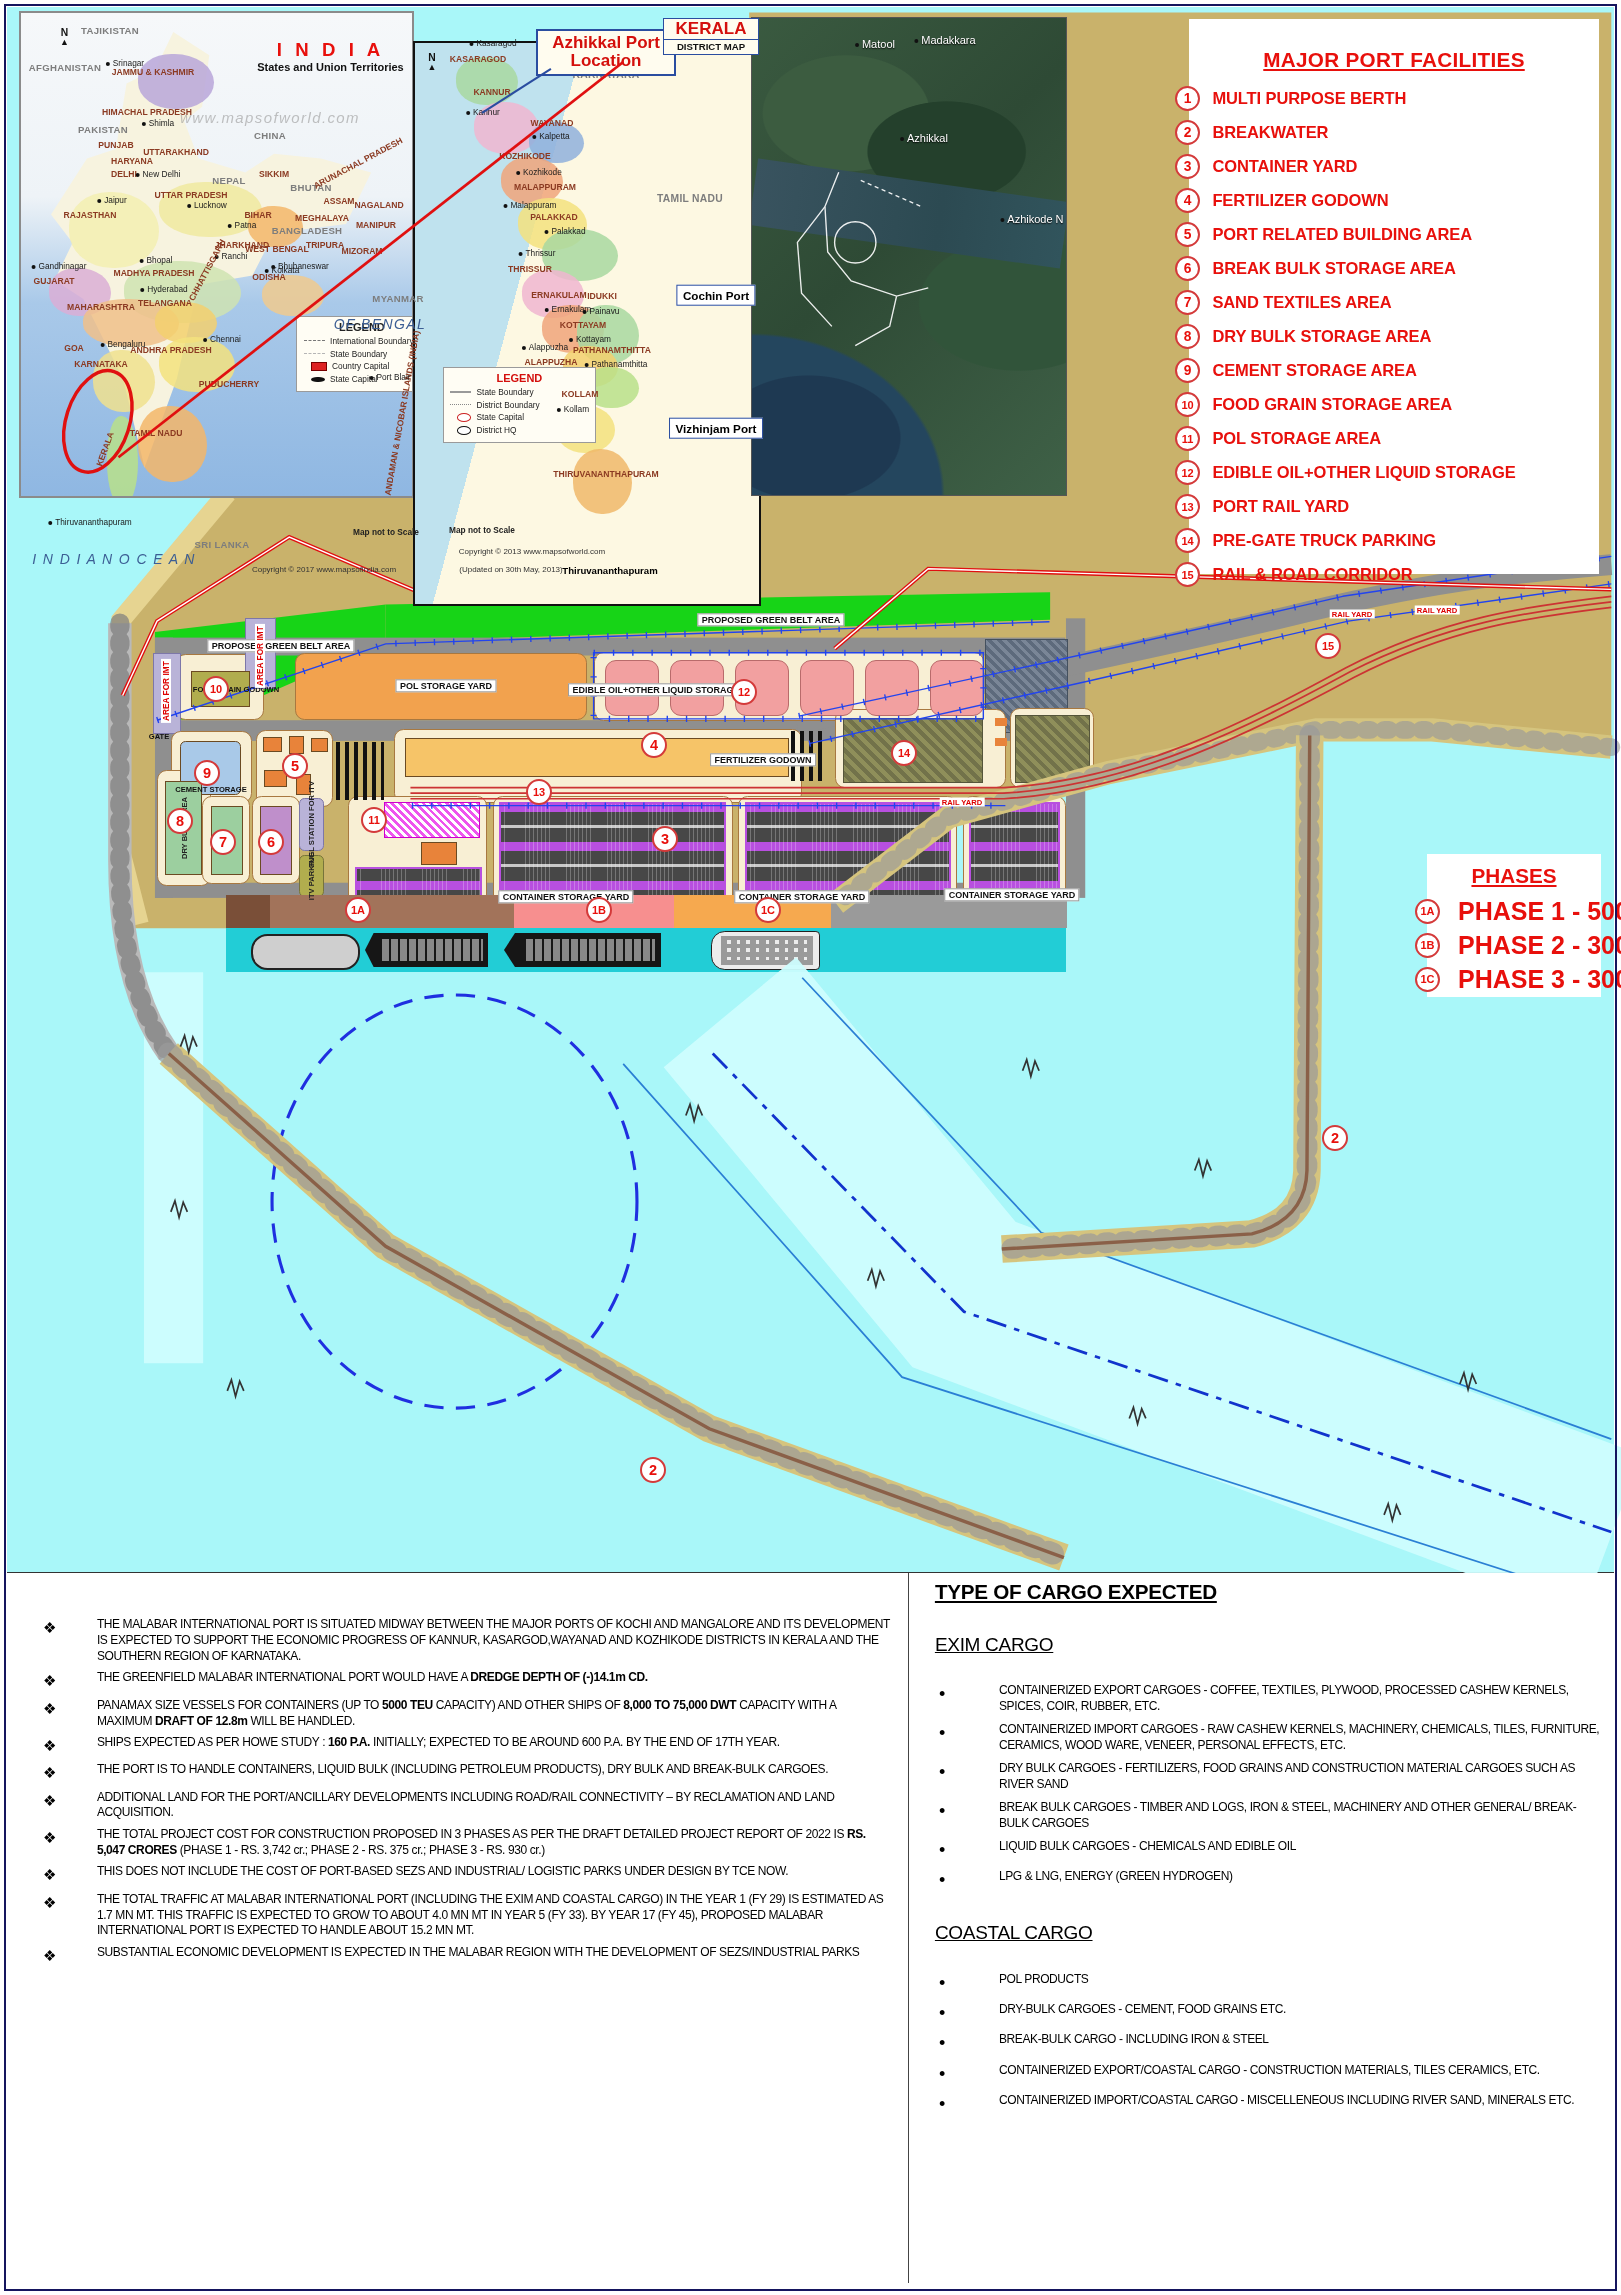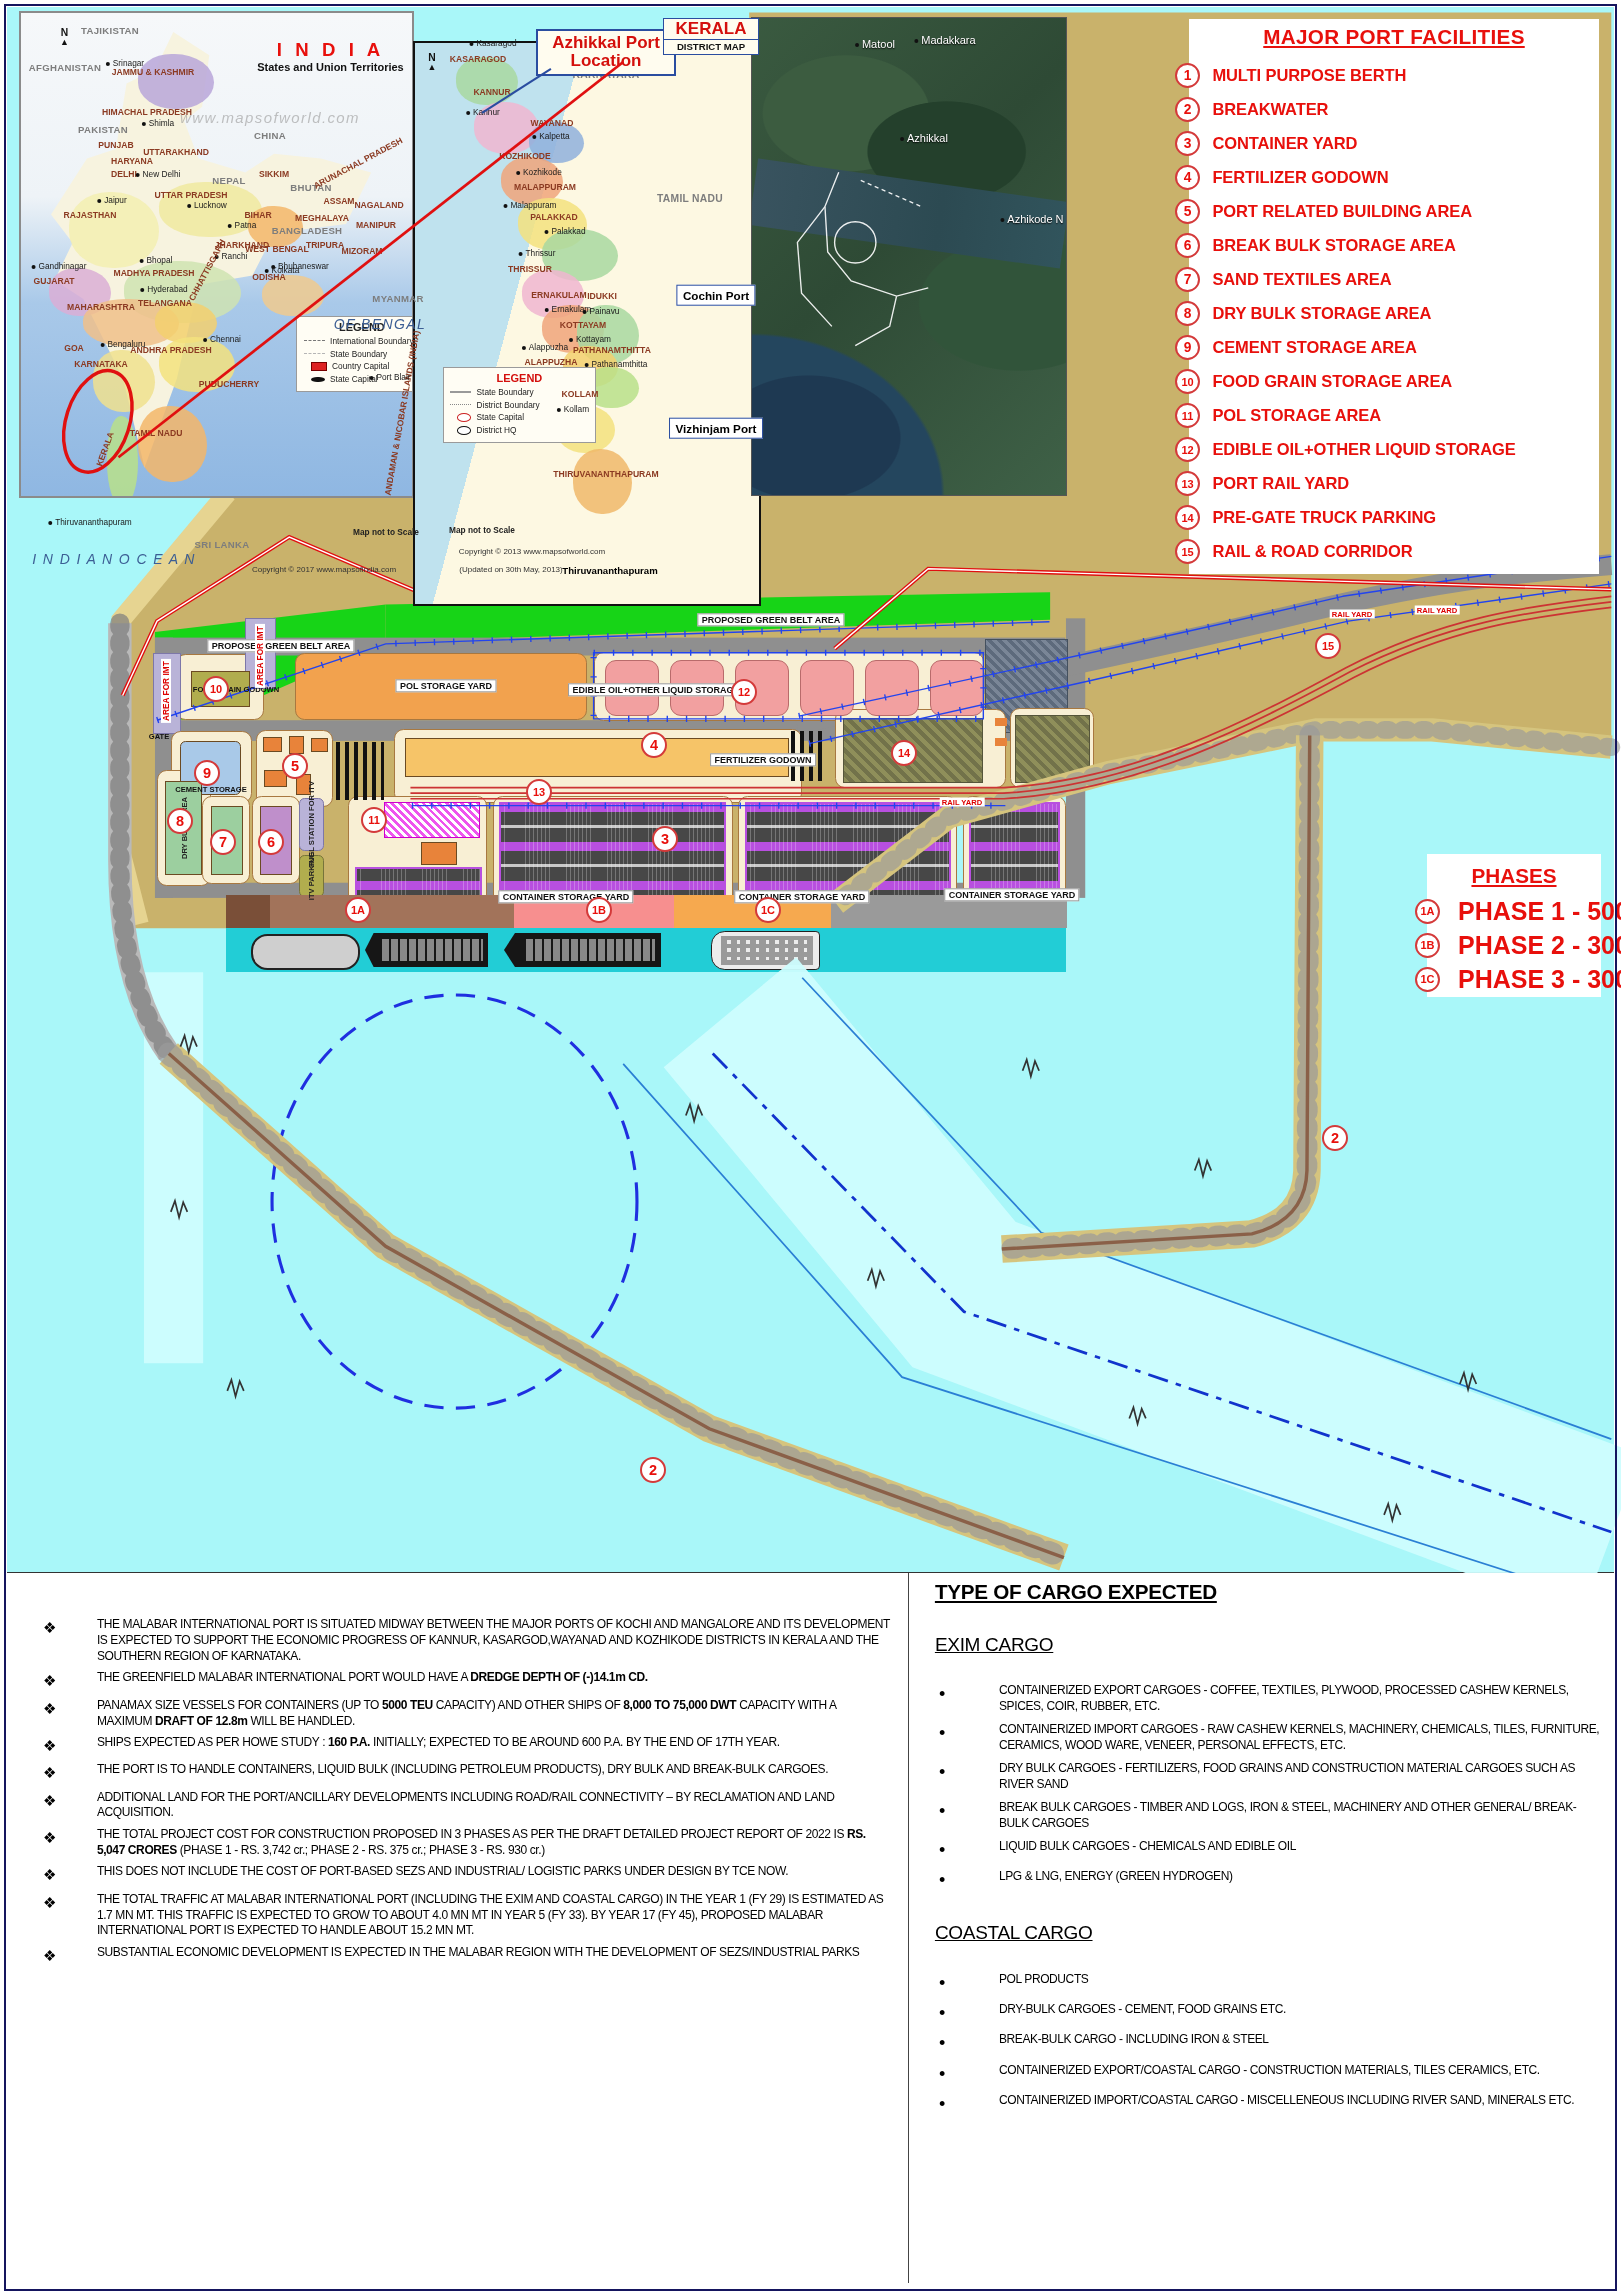--- a/index.html
+++ b/index.html
@@ -22,21 +22,21 @@
        background:
         radial-gradient(152px 103px at 18% 88%, #1e3952 0 60%, transparent 61%),
         radial-gradient(344px 289px at 0% 100%, #24465e 0 55%, transparent 56%),
         radial-gradient(131px 83px at 62% 28%, #24402c 0 60%, transparent 61%),
         radial-gradient(165px 110px at 85% 60%, #31543a 0 60%, transparent 61%),
         radial-gradient(138px 96px at 30% 20%, #3c5c40 0 60%, transparent 61%),
         linear-gradient(135deg,#3a5a40 0%,#2e4a35 45%,#3f6147 100%);}
   .sat .estuary{position:absolute;left:0;top:34%;width:100%;height:14%;background:linear-gradient(90deg,#39535f,#2c4a52 60%,#31545c);transform:rotate(8deg);}
   .facpanel{left:1189px;top:19px;width:410px;height:555px;background:#fff;z-index:12;}
   .phasespanel{left:1427px;top:854px;width:174px;height:143px;background:#fff;z-index:12;}
-  .fac-title{color:#e8100c;font-weight:bold;font-size:20.7px;text-align:center;padding-top:6px;text-decoration:underline;letter-spacing:0.3px;}
+  .fac-title{color:#e8100c;font-weight:bold;font-size:20.7px;text-align:center;padding-top:29px;text-decoration:underline;letter-spacing:0.3px;}
   .fac-row{position:relative;height:34px;display:flex;align-items:center;padding-left:19px;}
   .badge{display:inline-flex;align-items:center;justify-content:center;width:25px;height:25px;border-radius:50%;
          background:#fff;border:2.1px solid #d43a3a;color:#e8100c;font-weight:bold;font-size:13.8px;flex:0 0 25px;
          margin-left:-33px;margin-right:12.4px;box-sizing:border-box;}
   .badge-sm{font-size:11px;}
   .fac-label{color:#e8100c;font-weight:bold;font-size:16.5px;letter-spacing:-0.1px;white-space:nowrap;}
   .phases-title{color:#e8100c;font-weight:bold;font-size:20.7px;text-align:center;padding-top:9.6px;text-decoration:underline;}
   .phase-row{position:relative;height:34px;display:flex;align-items:center;padding-left:32px;}
   .phase-row .badge{margin-left:-44px;margin-right:18px;}
   .phase-label{color:#e8100c;font-weight:bold;font-size:25px;white-space:nowrap;}

